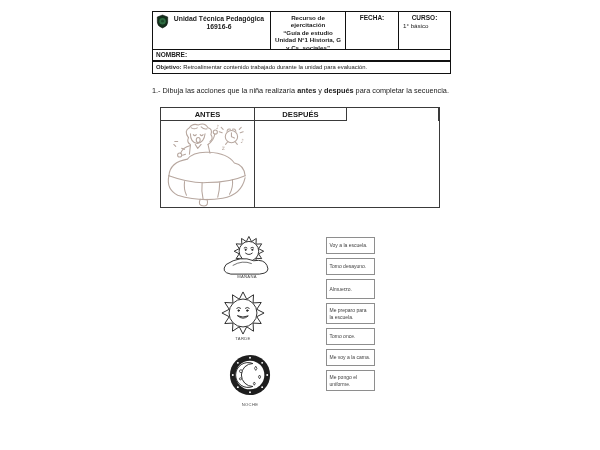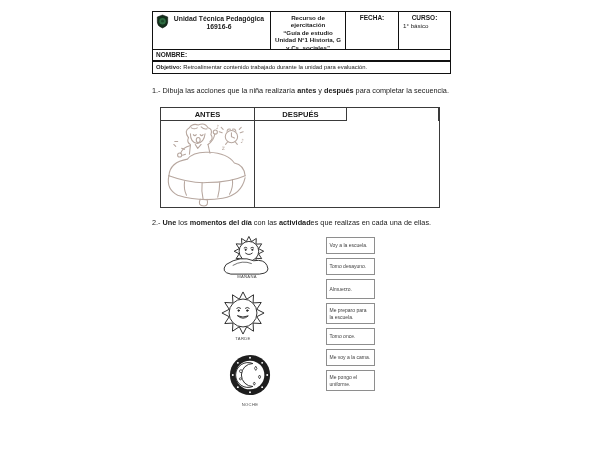--- a/index.html
+++ b/index.html
@@ -126,21 +126,20 @@
         <g fill="#b7a79f" font-size="6" font-family="'DejaVu Sans', sans-serif">
           <text x="56" y="8">♪</text>
           <text x="81" y="22">♪</text>
           <text x="62" y="30">z</text>
         </g>
       </svg>
     </div>
     <div class="bcell"></div>
   </div>
 
-  <div class="ex-text ex2"><span>2.- </span><span class="b">Une</span><span> los </span><span class="b">momentos del día</span><span> con las </span><span class="b">actividad</span><span>es que realizas en cada una de ellas.</span></div>
 
   <svg class="icon-abs" style="left:219px; top:236px;" width="56" height="40" viewBox="0 0 58 42">
     <g stroke="#2b2b2b" stroke-width="1" fill="#fff">
       <polygon transform="translate(31,16)" points="15.5,0 10.14,2.72 13.42,7.75 7.42,7.42 7.75,13.42 2.72,10.14 0,15.5 -2.72,10.14 -7.75,13.42 -7.42,7.42 -13.42,7.75 -10.14,2.72 -15.5,0 -10.14,-2.72 -13.42,-7.75 -7.42,-7.42 -7.75,-13.42 -2.72,-10.14 0,-15.5 2.72,-10.14 7.75,-13.42 7.42,-7.42 13.42,-7.75 10.14,-2.72"></polygon>
       <circle cx="31" cy="16" r="10.3"></circle>
     </g>
     <g stroke="#2b2b2b" stroke-width="1" fill="none" stroke-linecap="round">
       <path d="M26,12.5 q1.5,-1.5 3,0 M33,12.5 q1.5,-1.5 3,0"></path>
       <circle cx="27.5" cy="14.5" r="0.6" fill="#2b2b2b"></circle>
       <circle cx="34.5" cy="14.5" r="0.6" fill="#2b2b2b"></circle>

